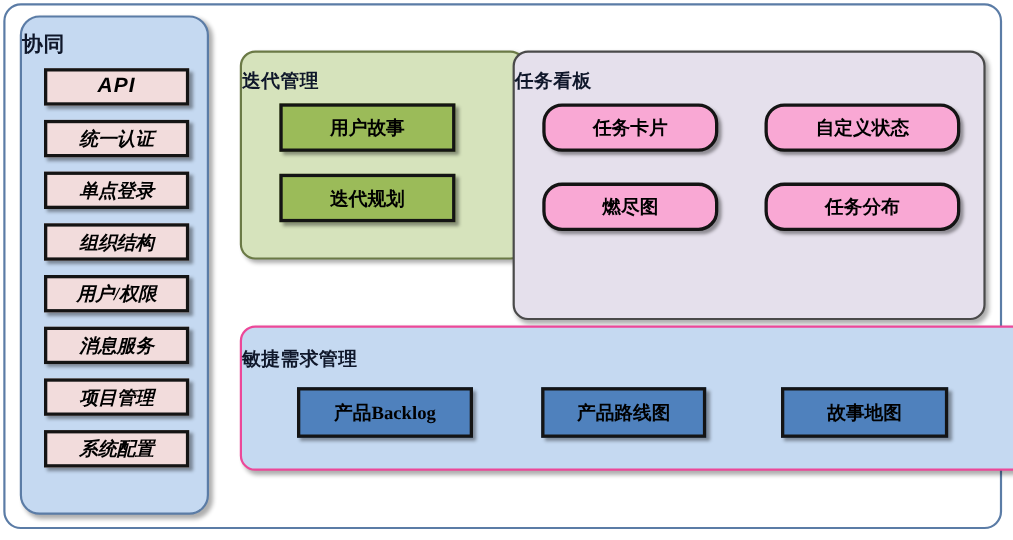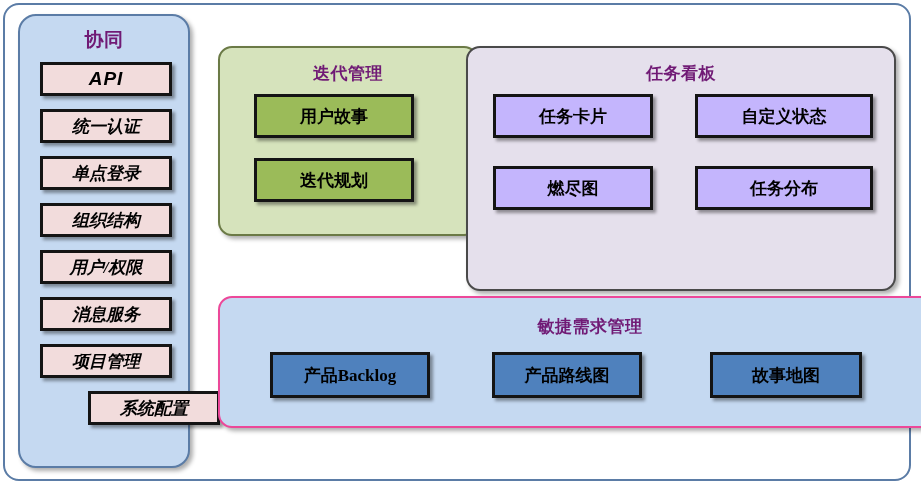--- a/index.html
+++ b/index.html
@@ -40,23 +40,22 @@
     box-sizing: border-box;
     border-radius: 14px;
     border: 2px solid #4a4a4a;
     box-shadow: 3px 3px 4px rgba(0,0,0,0.32);
   }
 
   .panel-title {
     position: absolute;
     left: 0;
     right: 0;
-    text-align: center;
     font-weight: bold;
-    color: #701a75;
+    color: #0f172a;
     font-family: "Liberation Sans", "DejaVu Sans", sans-serif;
     letter-spacing: 0.5px;
   }
 
   
   #panel-collab {
     left: 18px;
     top: 14px;
     width: 172px;
     height: 454px;
@@ -91,21 +90,21 @@
     white-space: nowrap;
     overflow: hidden;
   }
 
   .chip-pink {
     width: 132px;
     height: 34px;
     margin-bottom: 13px;
     background: #f2dcdc;
   }
-  .chip-pink:last-child { margin-bottom: 0; margin-left: 48px; }
+  .chip-pink:last-child { margin-bottom: 0; }
   .chip-pink.api-chip {
     font-family: "Liberation Sans", "DejaVu Sans", sans-serif;
     font-size: 19px;
     letter-spacing: 1px;
   }
 
   
   #panel-iteration {
     left: 218px;
     top: 46px;
@@ -137,21 +136,22 @@
     background: #e5e0ec;
     border: 2px solid #4a4a4a;
   }
   #panel-taskboard .panel-title {
     top: 14px;
     font-size: 17px;
   }
   #panel-taskboard .chip {
     position: absolute;
     height: 44px;
-    background: #c4b5fd;
+    background: #f9a8d4;
+    border-radius: 18px;
   }
   #chip-task-card      { left: 25px;  top: 46px;  width: 160px; }
   #chip-custom-status  { left: 227px; top: 46px;  width: 178px; }
   #chip-burndown       { left: 25px;  top: 118px; width: 160px; }
   #chip-task-dist      { left: 227px; top: 118px; width: 178px; }
 
   
   #panel-agile {
     left: 218px;
     top: 296px;

